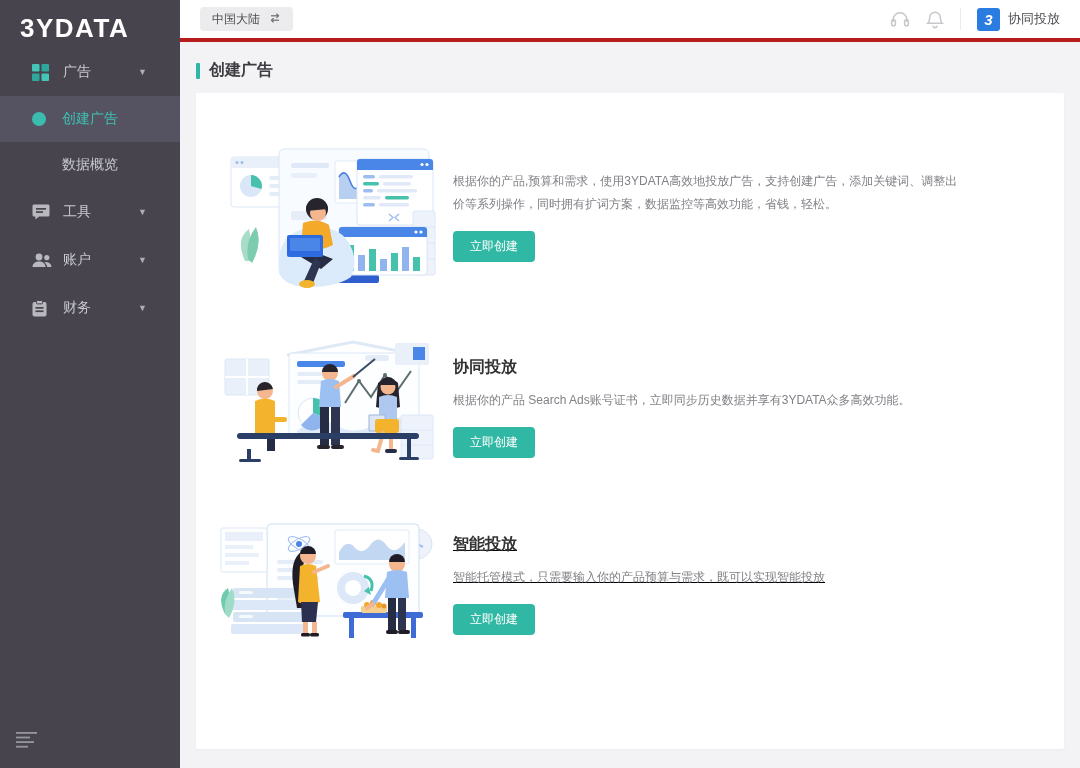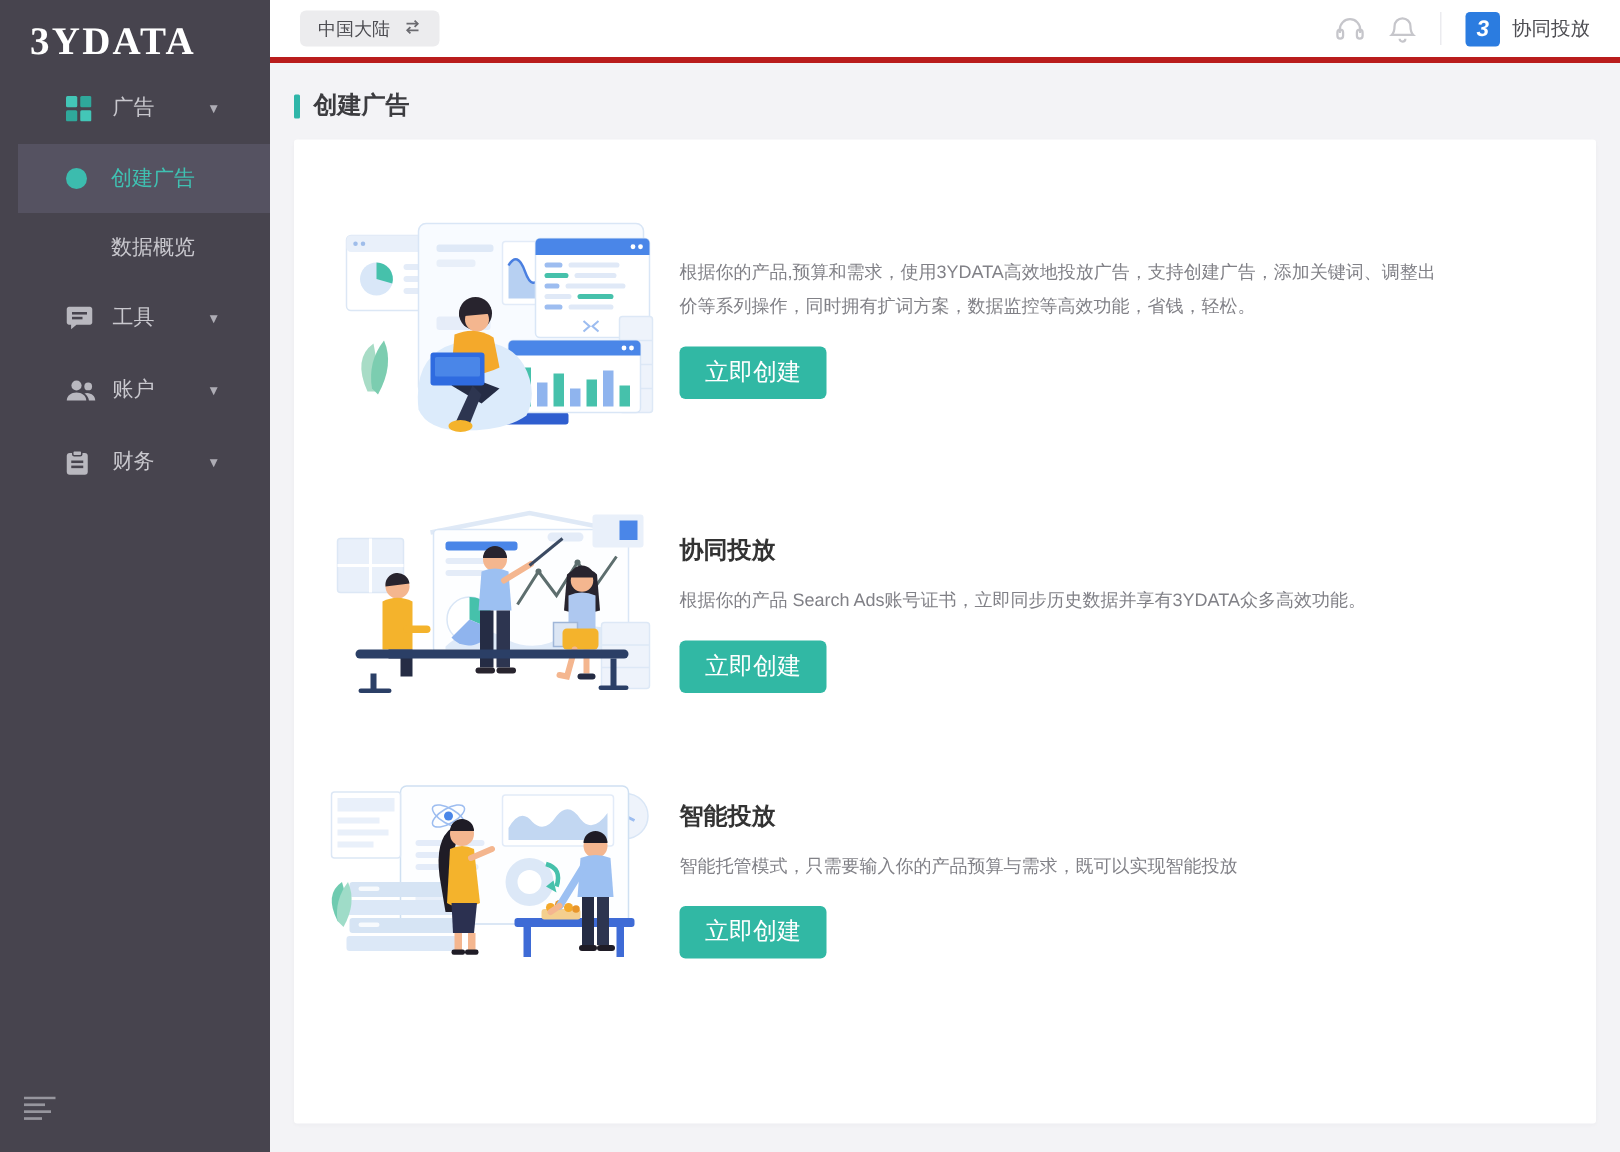--- a/index.html
+++ b/index.html
@@ -1,24 +1,24 @@
 <!DOCTYPE html>
 <html><head>
 <meta charset="utf-8">
 <style>
   * { margin:0; padding:0; box-sizing:border-box; }
   html,body { width:1080px; height:768px; overflow:hidden;
     font-family:"Liberation Sans","DejaVu Sans",sans-serif; background:#f3f3f6; }
 
   
   .sidebar { position:fixed; left:0; top:0; width:180px; height:768px;
-    background:#47444e; z-index:5;font-family:Liberation Serif, serif; }
+    background:#47444e; z-index:5; }
   .logo { padding:12px 0 0 20px; color:#fff; font-size:26px; font-weight:800;
     letter-spacing:1.5px; line-height:32px; }
-  .menu { margin-top:4px;padding-left:12px; }
+  .menu { margin-top:4px; }
   .menu-item { position:relative; height:48px; display:flex; align-items:center;
     padding-left:32px; color:#c9c8ce; font-size:14px; cursor:pointer; }
   .menu-item .mi-icon { width:20px; margin-right:11px; display:flex; align-items:center; }
   .caret { position:absolute; right:33px; font-size:9px; color:#aeadb5; }
   .sub-item { position:relative; height:46px; display:flex; align-items:center;
     padding-left:32px; color:#c9c8ce; font-size:14px; cursor:pointer; }
   .sub-item.active { background:#555261; color:#3fc1b2; }
   .sub-item .dot { width:14px; height:14px; border-radius:50%;
     background:#3cbcae; margin-right:16px; }
   .sub-item.indent { padding-left:62px; }
@@ -44,28 +44,28 @@
   .page-title { display:flex; align-items:center; gap:9px; }
   .title-marker { width:4px; height:16px; background:#2fb6a9; border-radius:1px; }
   .title-text { font-size:16px; font-weight:bold; color:#3c3c40; }
 
   .panel { margin-top:12px; background:#fff; height:656px; border-radius:2px;
     box-shadow:0 1px 3px rgba(40,40,60,.03); overflow:hidden; }
 
   .card-row { display:flex; padding-left:16px; }
   .card-row.r1 { padding-top:48px; }
   .card-row.r2 { margin-top:48px; }
-  .card-row.r3 { margin-top:52px; }
+  .card-row.r3 { margin-top:52px;text-decoration:underline; }
   .illus { width:230px; flex:none; display:flex; justify-content:center; }
   .card-text { margin-left:11px; padding-top:18px; }
   .card-title { font-size:16px; font-weight:600; color:#333; }
   .card-desc { margin-top:11px; width:508px; font-size:12px; color:#818187;
     line-height:23px; }
   .create-btn { margin-top:15px; display:inline-block; background:#31b8a4;
-    color:#fff; border:none; border-radius:4px; font-size:16px;
+    color:#fff; border:none; border-radius:4px; font-size:12px;
     padding:7px 17px; cursor:pointer; font-family:inherit; }
 </style>
 </head>
 <body>
 
 <div class="sidebar">
   <div class="logo">3YDATA</div>
 
   <div class="menu">
 

